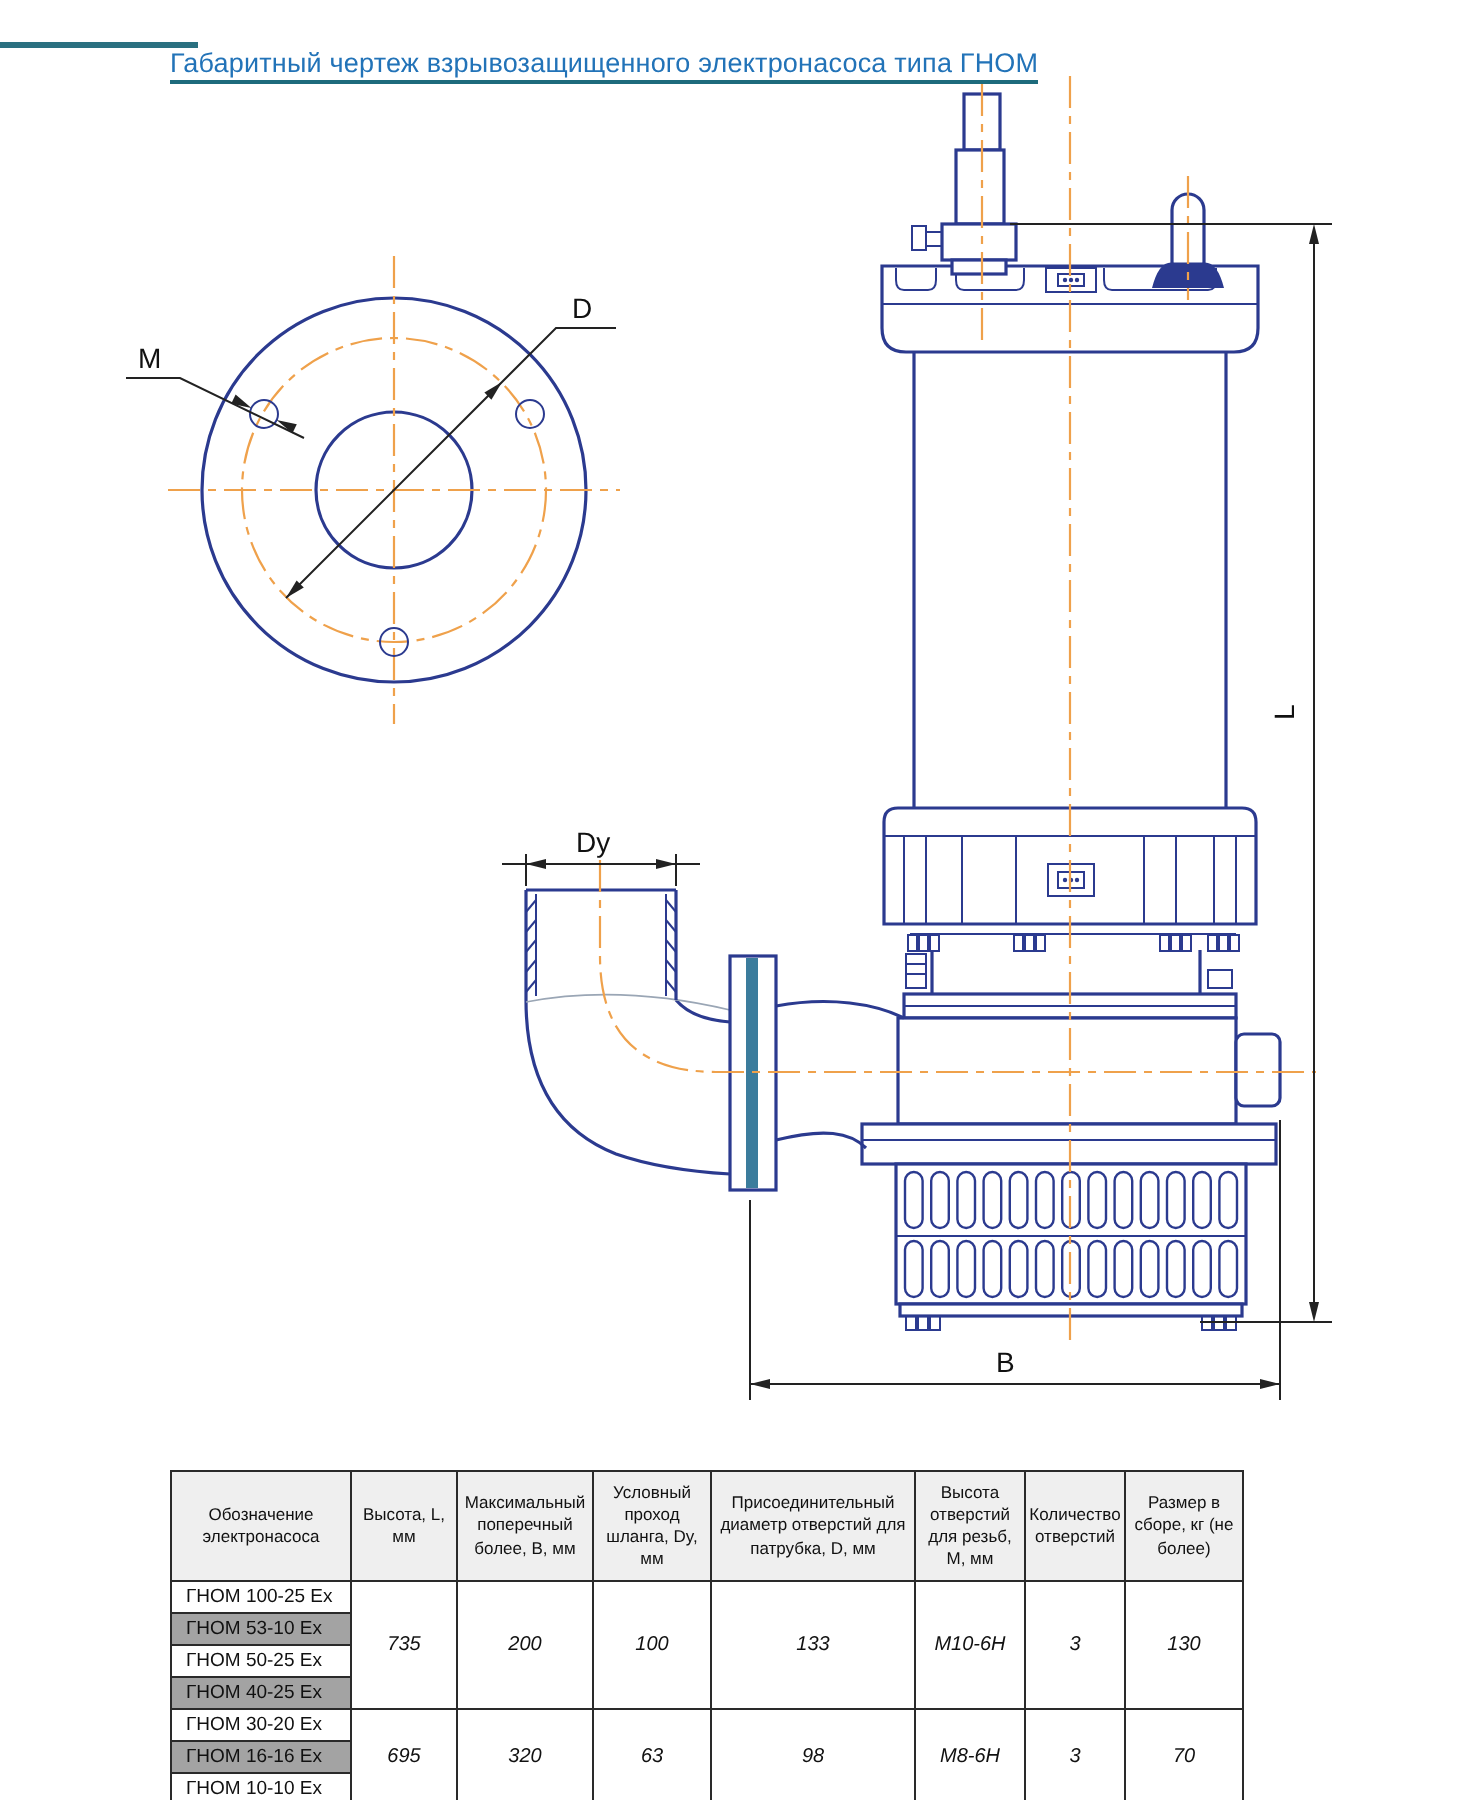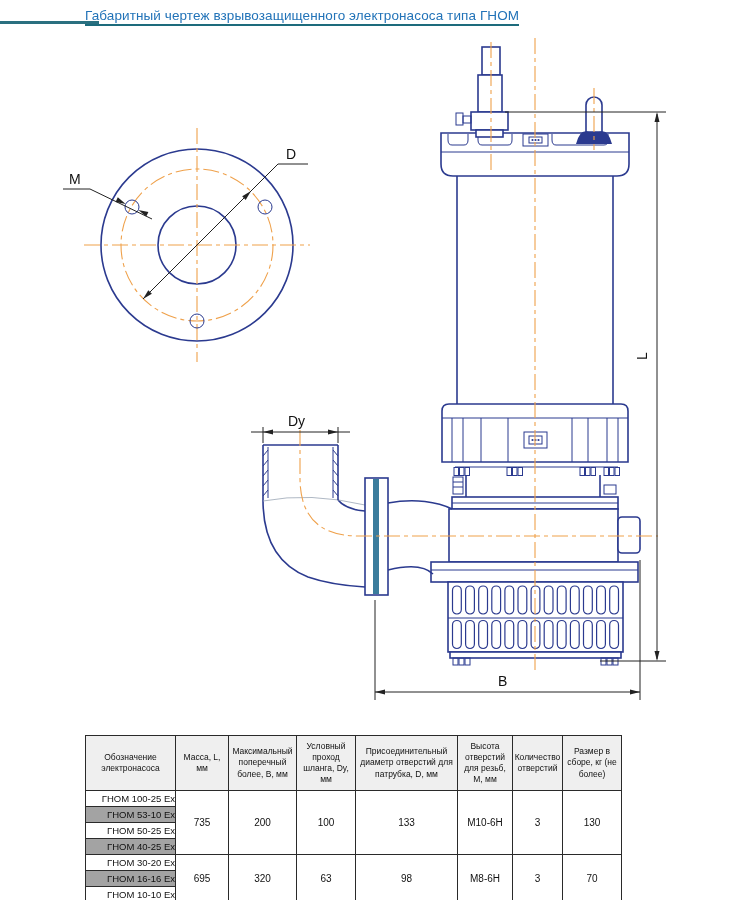--- a/index.html
+++ b/index.html
@@ -3,21 +3,21 @@
 <meta charset="utf-8">
 <style>
   html,body { margin:0; padding:0; }
   body {
     width:730px; height:900px; background:#ffffff; position:relative;
     font-family:"Liberation Sans", sans-serif; overflow:hidden;
   }
   
   .title-rule { position:absolute; left:0; top:21px; width:99px; height:2.5px; background:#2a7080; }
   .page-title {
-    position:absolute; left:85px; top:8px; font-size:13.5px; color:#2273b8;
+    position:absolute; left:85px; top:24px; font-size:13.5px; color:#2273b8;
     border-bottom:2px solid #1d6b7c; padding-bottom:1px; letter-spacing:0.1px;
   }
   
   .drawing { position:absolute; left:0; top:28px; }
   .outline       { stroke:#2b3a8f; fill:none; stroke-width:1.6; }
   .outline-fill  { stroke:#2b3a8f; fill:#ffffff; stroke-width:1.6; }
   .outline-thin  { stroke:#2b3a8f; fill:none; stroke-width:1; }
   .navy-fill     { fill:#2b3a8f; stroke:none; }
   .navy-dot      { fill:#2b3a8f; stroke:none; }
   .center        { stroke:#efa14b; fill:none; stroke-width:1.1; stroke-dasharray:16 4 4 4; }
@@ -31,24 +31,24 @@
   .spec-table {
     position:absolute; left:85px; top:735px; width:536px;
     border-collapse:collapse; table-layout:fixed; background:#fff;
   }
   .spec-table th, .spec-table td { border:1px solid #2a2a2a; color:#111; }
   .spec-table th {
     background:#efefef; font-weight:normal; font-size:8.5px; line-height:1.3;
     text-align:center; vertical-align:middle; padding:3px 1px; height:48px;
   }
   .spec-table td.model {
-    font-size:9.5px; height:15px; padding:0 0 0 7px; text-align:right; white-space:nowrap;
+    font-size:9.5px; height:15px; padding:0 0 0 7px; text-align:left; white-space:nowrap;
   }
   .spec-table tr.alt td.model { background:#a3a3a3; }
-  .spec-table td.val { font-size:10px; text-align:center; vertical-align:middle; }
+  .spec-table td.val { font-size:10px; text-align:center; vertical-align:middle;font-style:italic; }
 </style>
 </head>
 <body>
 
 <div class="title-rule"></div>
 <div class="page-title">Габаритный чертеж взрывозащищенного электронасоса типа ГНОМ</div>
 
 <svg class="drawing" width="730" height="707" viewBox="0 28 730 707" xmlns="http://www.w3.org/2000/svg">
 
   <g>
@@ -265,21 +265,21 @@
       <col style="width:68px">
       <col style="width:59px">
     <col style="width:102px">
       <col style="width:55px">
       <col style="width:50px">
       <col style="width:59px">
   </colgroup>
   <thead>
     <tr>
       <th>Обозначение электронасоса</th>
-      <th>Масса, L, мм</th>
+      <th>Высота, L, мм</th>
       <th>Максимальный поперечный более, В, мм</th>
       <th>Условный проход шланга, Dy, мм</th>
       <th>Присоединительный диаметр отверстий для патрубка, D, мм</th>
       <th>Высота отверстий для резьб, М, мм</th>
       <th>Количество отверстий</th>
       <th>Размер в сборе, кг (не более)</th>
     </tr>
   </thead>
   <tbody>
     <tr>

